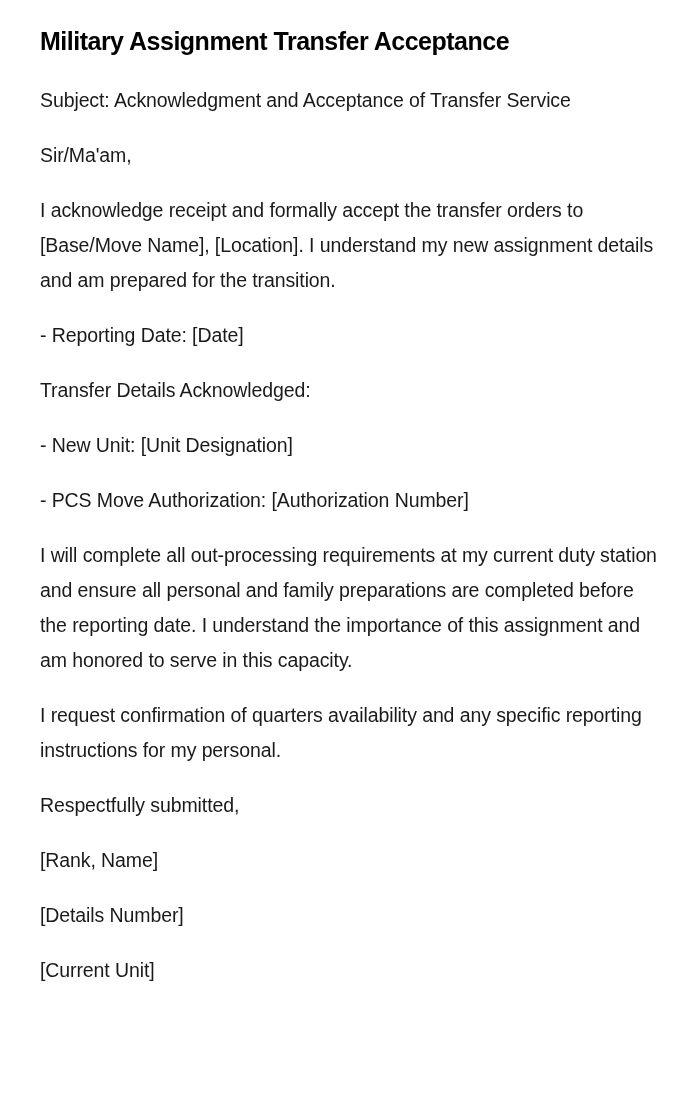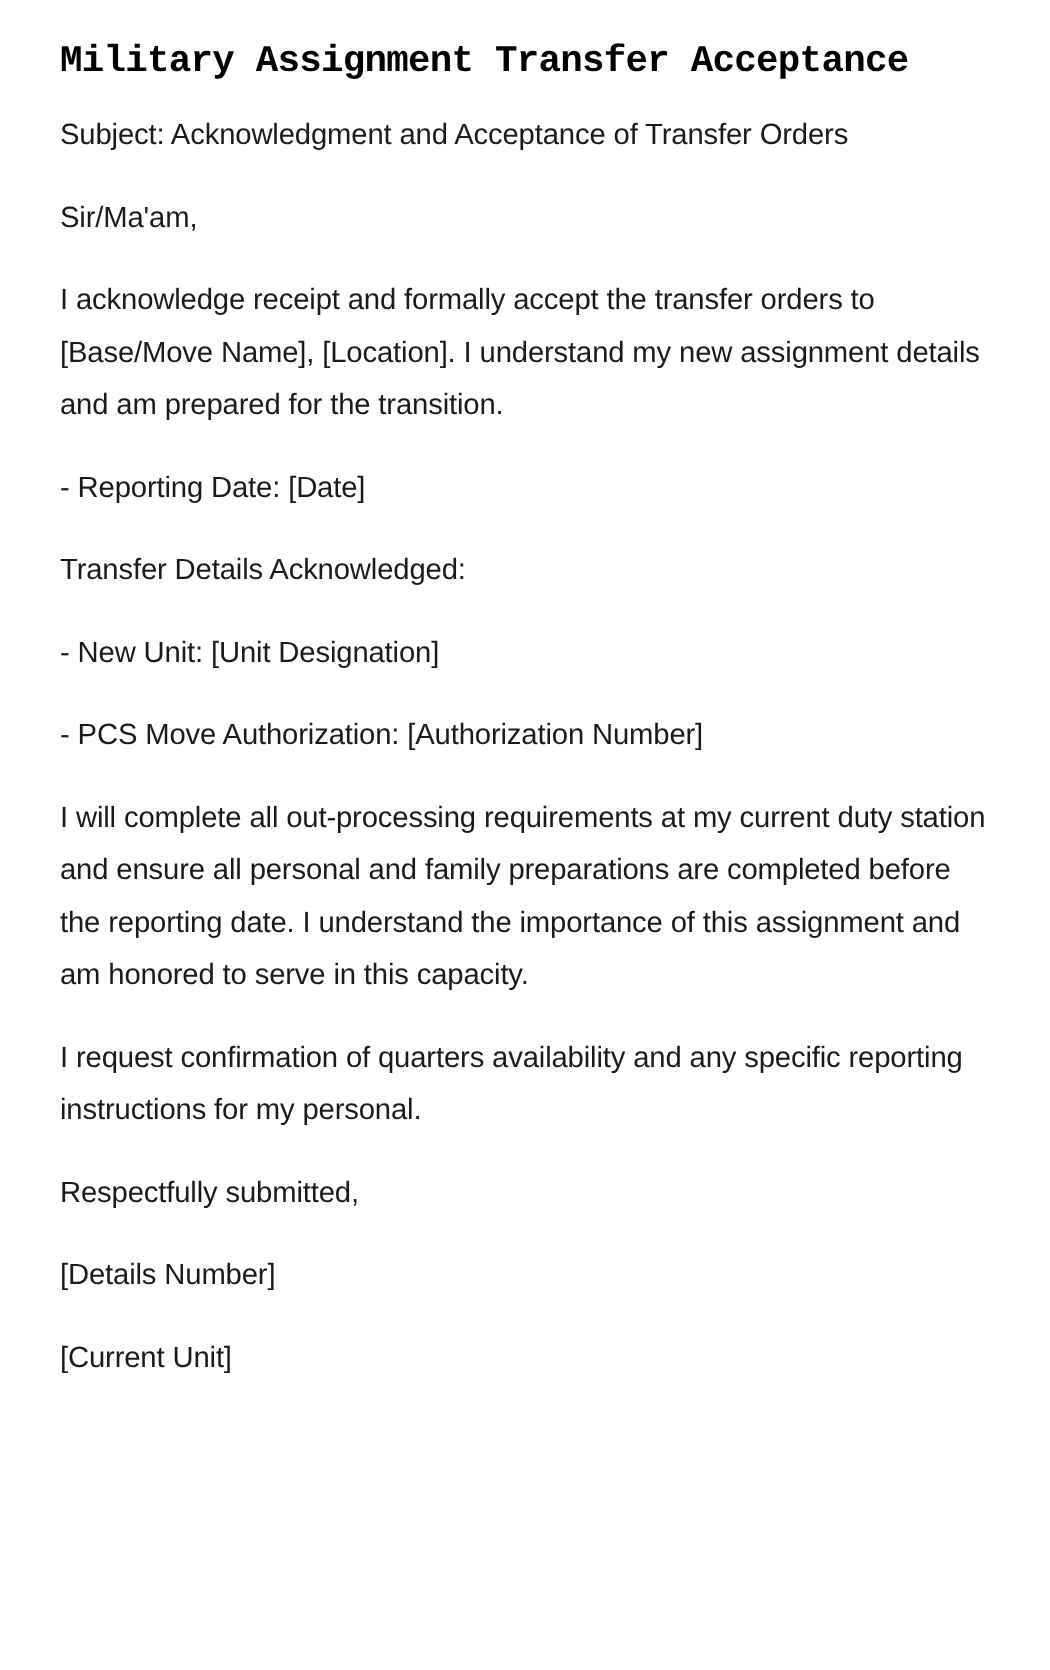--- a/index.html
+++ b/index.html
@@ -3,39 +3,40 @@
   <meta charset="utf-8">
   <style>
     html, body { margin: 0; padding: 0; background: #ffffff; }
     body {
       width: 700px; height: 1113px; overflow: hidden;
       font-family: "Liberation Sans", sans-serif;
       color: #1a1a1a;
     }
     .page { padding: 22px 40px 0 40px; box-sizing: border-box; width: 700px; }
     h1 {
-      font-family: Liberation Mono, monospace;
-      font-size: 25px; font-weight: bold; margin: 0 0 13px 0;
+      font-family: Liberation Sans, sans-serif;
+      font-size: 25px; font-weight: bold; margin: 0 0 23px 0;
       line-height: 38px; letter-spacing: -0.5px; color: #000;
     }
     p {
       font-size: 19.5px; line-height: 35px; margin: 0 0 20px 0;
       letter-spacing: -0.1px; color: #1a1a1a;
     }
   </style>
 </head>
 <body>
 
 <div class="page">
   <h1>Military Assignment Transfer Acceptance</h1>
-  <p>Subject: Acknowledgment and Acceptance of Transfer Orders</p>
+  <p>Subject: Acknowledgment and Acceptance of Transfer Service</p>
   <p>Sir/Ma'am,</p>
   <p>I acknowledge receipt and formally accept the transfer orders to [Base/Move Name], [Location]. I understand my new assignment details and am prepared for the transition.</p>
   <p>- Reporting Date: [Date]</p>
   <p>Transfer Details Acknowledged:</p>
   <p>- New Unit: [Unit Designation]</p>
   <p>- PCS Move Authorization: [Authorization Number]</p>
   <p>I will complete all out-processing requirements at my current duty station and ensure all personal and family preparations are completed before the reporting date. I understand the importance of this assignment and am honored to serve in this capacity.</p>
   <p>I request confirmation of quarters availability and any specific reporting instructions for my personal.</p>
   <p>Respectfully submitted,</p>
+  <p>[Rank, Name]</p>
   <p>[Details Number]</p>
   <p>[Current Unit]</p>
 </div>
 
 </body></html>

